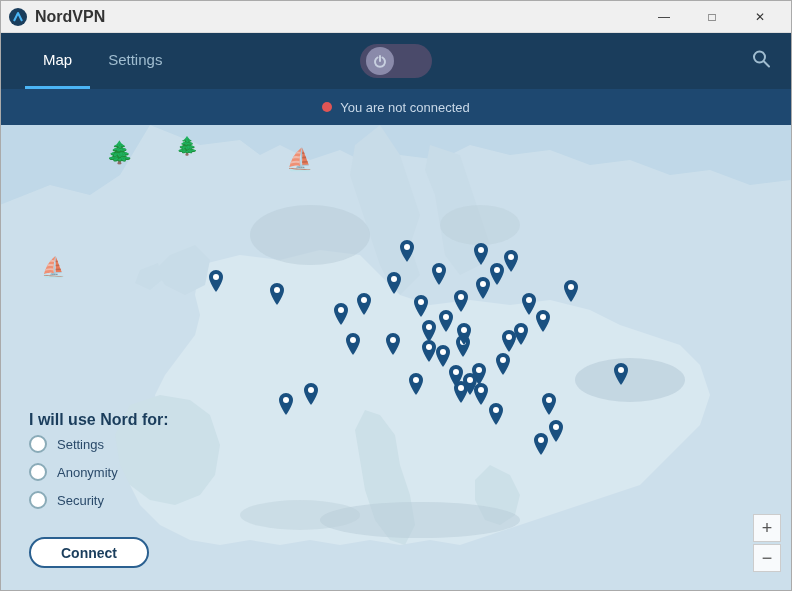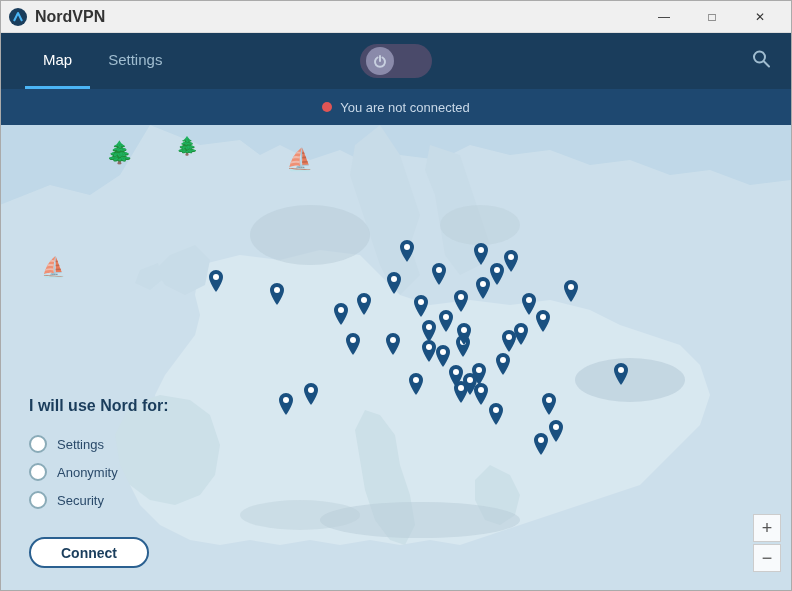--- a/index.html
+++ b/index.html
@@ -169,21 +169,21 @@
       display: flex;
       flex-direction: column;
       justify-content: flex-end;
       padding: 20px 28px 24px 28px;
       z-index: 10;
     }
     #use-for-label {
       font-size: 16px;
       font-weight: 600;
       color: #1a3d5c;
-      margin-bottom: 20px;
+      margin-bottom: 6px;
     }
     .radio-item {
       display: flex;
       align-items: center;
       gap: 10px;
       margin-bottom: 10px;
       cursor: pointer;
     }
     .radio-circle {
       width: 18px;

